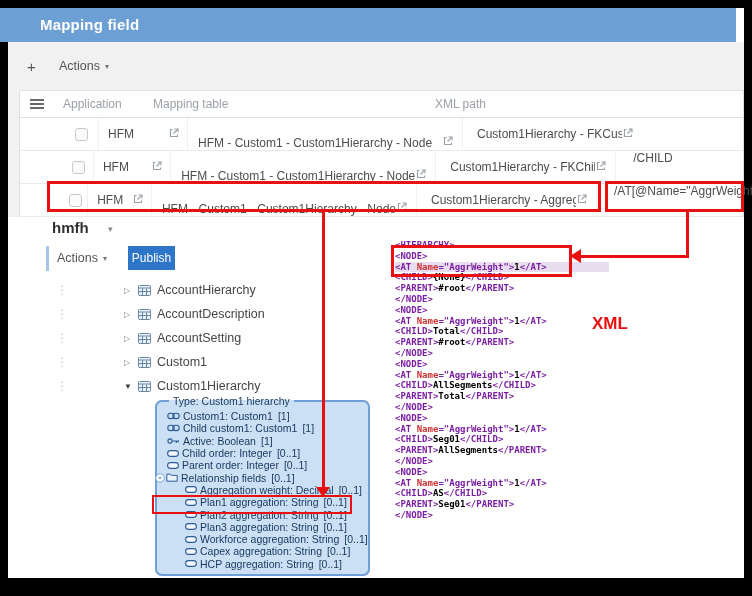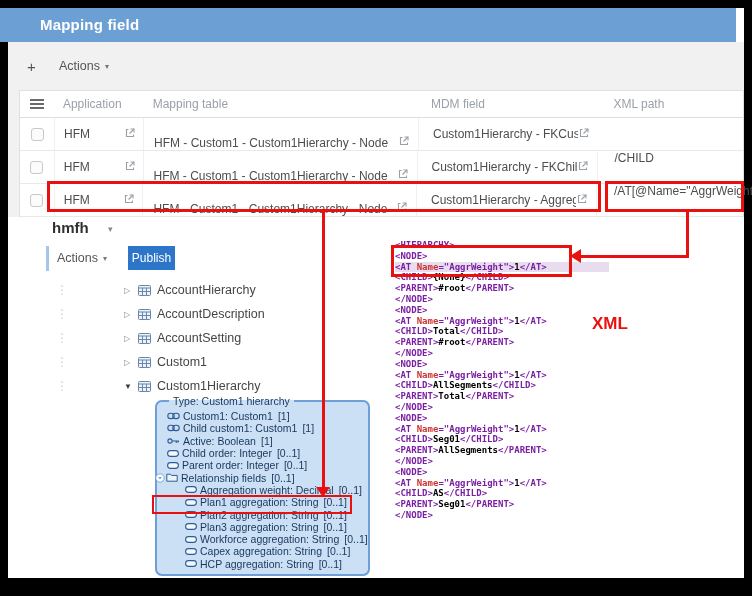--- a/index.html
+++ b/index.html
@@ -16,21 +16,21 @@
   
   .band { left:8px; top:42px; width:736px; height:175px; background:#f1f1f1; }
   .toolbar { position:absolute; left:0; top:0; width:736px; height:48px; display:flex; align-items:center; padding-left:19px; }
   .tb-plus { font-size:15px; color:#555; width:20px; cursor:default; }
   .tb-actions { margin-left:12px; font-size:12.5px; color:#555; }
   .caret { display:inline-block; font-size:8px; color:#777; margin-left:5px; transform:translateY(-1px); }
 
   .table-card { position:absolute; left:11px; top:48px; width:725px; height:127px; background:#fff;
     border:1px solid #e0e0e0; border-bottom:none; display:flex; flex-direction:column; font-size:12px; }
   .thead { display:flex; height:28px; align-items:center; color:#9ba1a9; border-bottom:1px solid #dedede; }
-  .trow  { display:flex; height:33px; align-items:center; color:#4d4d4d; border-bottom:1px solid #e9e9e9; background:#fff; }
+  .trow  { display:flex; height:33px; align-items:center; color:#4d4d4d; border-bottom:1px solid #e9e9e9; background:#fff;padding-left:44px; }
   .c1{width:34px; display:flex; justify-content:center; align-items:center;}
   .c2{width:89px; padding-left:9px; display:flex; align-items:center;}
   .c3{width:275px; padding-left:10px; display:flex; align-items:flex-end;}
   .c4{width:180px; padding-left:14px; display:flex; align-items:center;}
   .c5{width:147px; padding-left:17px;}
   .trow .c2,.trow .c3,.trow .c4,.trow .c5 { border-left:1px solid #f0f0f0; height:100%; }
   .cell-label { white-space:nowrap; overflow:hidden; }
   .linkicon { margin-left:auto; flex:0 0 auto; }
   .c2 .linkicon{ margin-right:7px; } .c3 .linkicon{ margin-right:8px; } .c4 .linkicon{ margin-right:8px; }
   .checkbox { width:13px; height:13px; border:1px solid #c9c9c9; border-radius:3px; background:#fbfbfb; }
@@ -110,23 +110,20 @@
               <i></i>
               <i></i>
             </span>
         </div>
         <div class="c2">
             <span>Application</span>
           </div>
         <div class="c3">
             <span>Mapping table</span>
           </div>
-        <div class="c4">
-            <span>MDM field</span>
-          </div>
         <div class="c5"><span>XML path</span></div>
       </div>
       <div id="table-body">
           <div class="trow">
             <div class="c1">
               <span class="checkbox"></span>
             </div>
             <div class="c2">
               <span class="cell-label">HFM</span>
               <span class="linkicon"><svg width="12" height="12" viewBox="0 0 12 12" fill="none" stroke="#9aa0a8" stroke-width="1.1">

